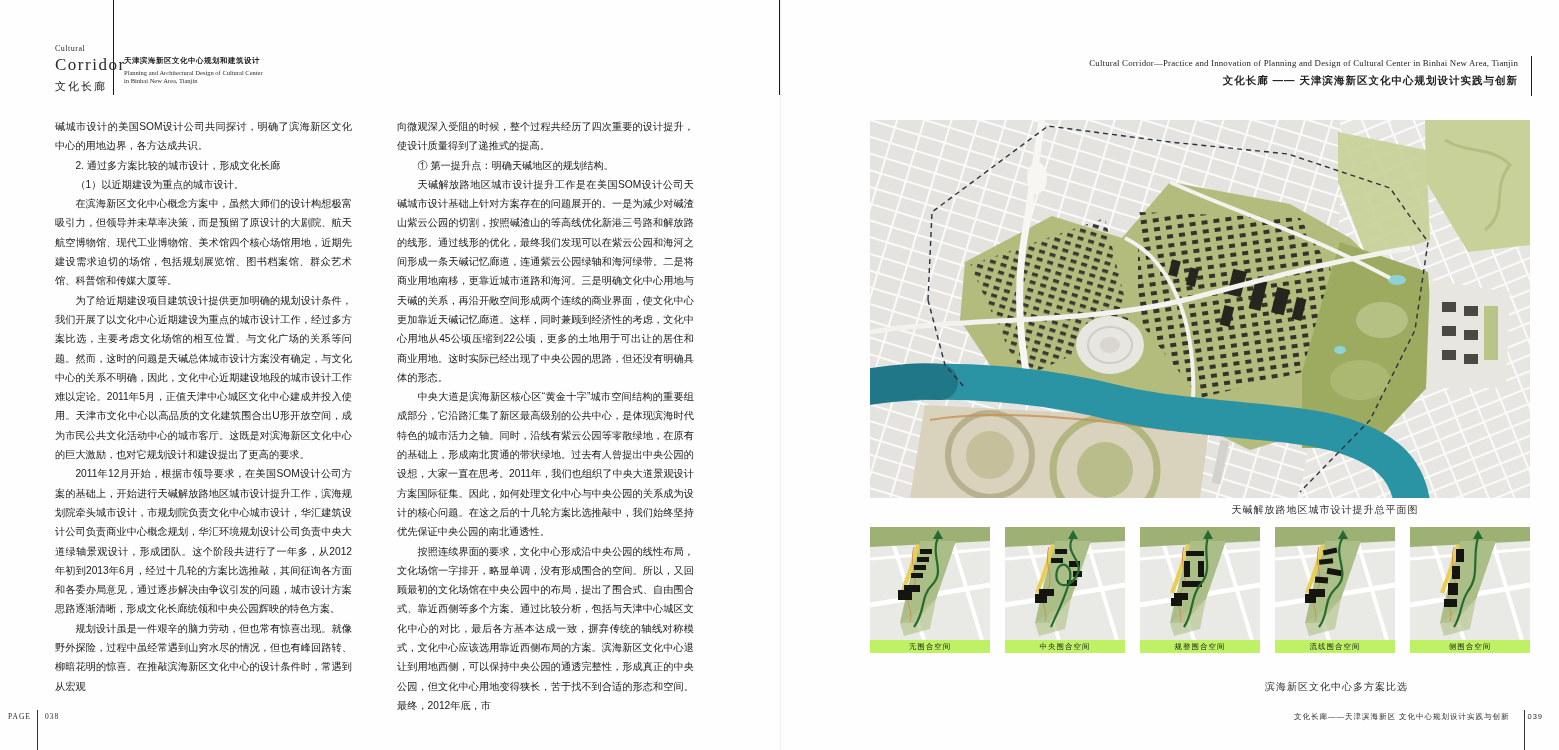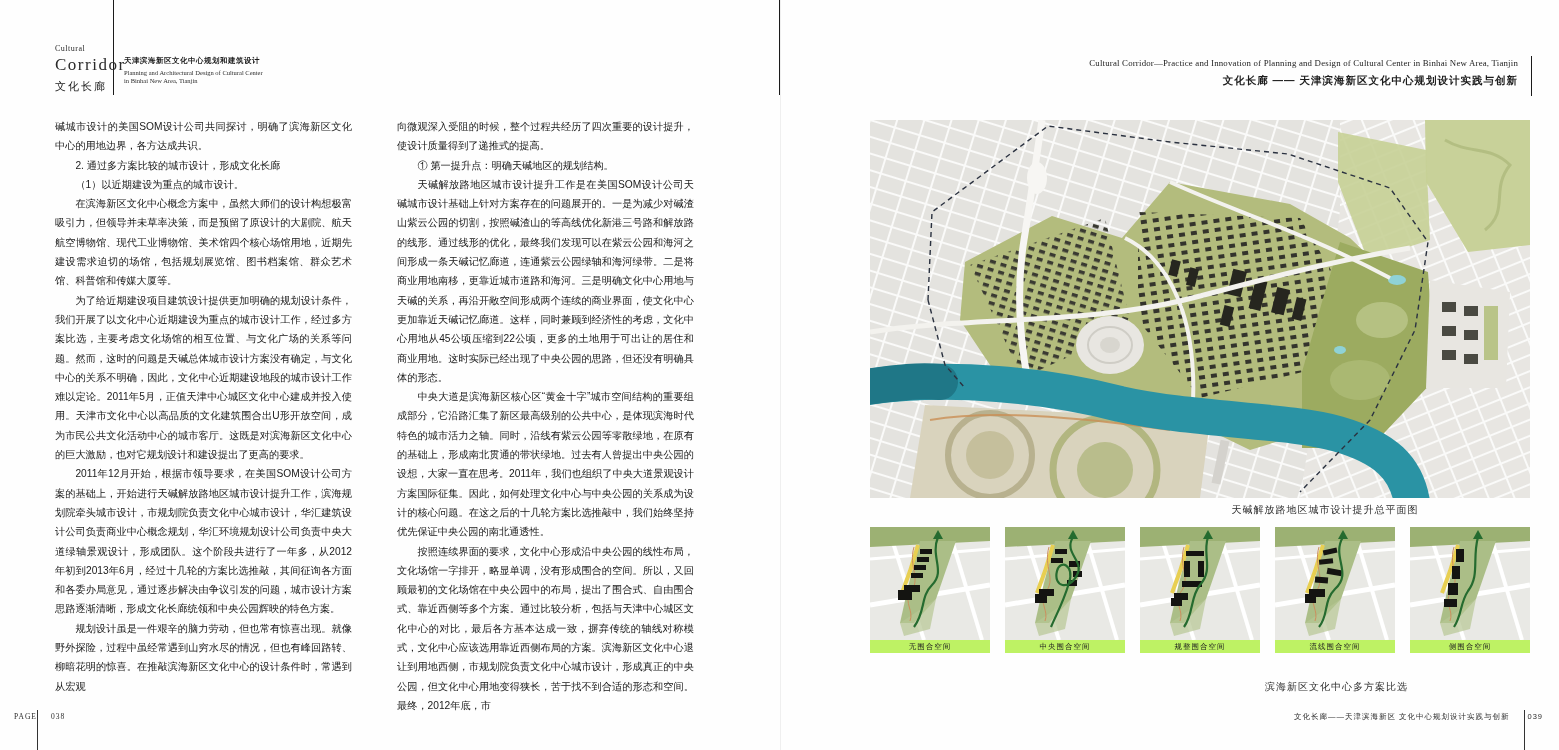--- a/index.html
+++ b/index.html
@@ -43,21 +43,21 @@
 
   #schemes { position:absolute; left:870px; top:527px; display:flex; gap:15px; }
   .scheme-card { width:120px; }
   .scheme-card svg { display:block; background:#e9e9e5; }
   .scheme-label { height:13px; background:#bef264; font-size:7.5px; color:#1f1f1f;
                   text-align:center; line-height:13px; letter-spacing:1px;
                   font-family:"Liberation Sans",sans-serif; }
 
   
   .footer-text { position:absolute; top:712px; font-size:7.5px; letter-spacing:1px; color:#2a2a2a; }
-  #footer-left { left:14px; }
+  #footer-left { left:8px; }
   #footer-left .num { margin-left:14px; }
   #footer-right { right:16px; text-align:right; font-family:"Liberation Sans",sans-serif; }
   #footer-right .num { margin-left:18px; font-family:Liberation Sans, sans-serif; }
   .footer-rule { position:absolute; top:710px; width:1px; height:40px; background:#333; }
 </style>
 </head>
 <body>
 
 <div id="spread">
 
@@ -86,21 +86,21 @@
       <p class="para">在滨海新区文化中心概念方案中，虽然大师们的设计构想极富吸引力，但领导并未草率决策，而是预留了原设计的大剧院、航天航空博物馆、现代工业博物馆、美术馆四个核心场馆用地，近期先建设需求迫切的场馆，包括规划展览馆、图书档案馆、群众艺术馆、科普馆和传媒大厦等。</p>
       <p class="para">为了给近期建设项目建筑设计提供更加明确的规划设计条件，我们开展了以文化中心近期建设为重点的城市设计工作，经过多方案比选，主要考虑文化场馆的相互位置、与文化广场的关系等问题。然而，这时的问题是天碱总体城市设计方案没有确定，与文化中心的关系不明确，因此，文化中心近期建设地段的城市设计工作难以定论。2011年5月，正值天津中心城区文化中心建成并投入使用。天津市文化中心以高品质的文化建筑围合出U形开放空间，成为市民公共文化活动中心的城市客厅。这既是对滨海新区文化中心的巨大激励，也对它规划设计和建设提出了更高的要求。</p>
       <p class="para">2011年12月开始，根据市领导要求，在美国SOM设计公司方案的基础上，开始进行天碱解放路地区城市设计提升工作，滨海规划院牵头城市设计，市规划院负责文化中心城市设计，华汇建筑设计公司负责商业中心概念规划，华汇环境规划设计公司负责中央大道绿轴景观设计，形成团队。这个阶段共进行了一年多，从2012年初到2013年6月，经过十几轮的方案比选推敲，其间征询各方面和各委办局意见，通过逐步解决由争议引发的问题，城市设计方案思路逐渐清晰，形成文化长廊统领和中央公园辉映的特色方案。</p>
       <p class="para">规划设计虽是一件艰辛的脑力劳动，但也常有惊喜出现。就像野外探险，过程中虽经常遇到山穷水尽的情况，但也有峰回路转、柳暗花明的惊喜。在推敲滨海新区文化中心的设计条件时，常遇到从宏观</p>
     </div>
   <div id="col2" class="col">
       <p class="para cont">向微观深入受阻的时候，整个过程共经历了四次重要的设计提升，使设计质量得到了递推式的提高。</p>
       <p class="para">① 第一提升点：明确天碱地区的规划结构。</p>
       <p class="para">天碱解放路地区城市设计提升工作是在美国SOM设计公司天碱城市设计基础上针对方案存在的问题展开的。一是为减少对碱渣山紫云公园的切割，按照碱渣山的等高线优化新港三号路和解放路的线形。通过线形的优化，最终我们发现可以在紫云公园和海河之间形成一条天碱记忆廊道，连通紫云公园绿轴和海河绿带。二是将商业用地南移，更靠近城市道路和海河。三是明确文化中心用地与天碱的关系，再沿开敞空间形成两个连续的商业界面，使文化中心更加靠近天碱记忆廊道。这样，同时兼顾到经济性的考虑，文化中心用地从45公顷压缩到22公顷，更多的土地用于可出让的居住和商业用地。这时实际已经出现了中央公园的思路，但还没有明确具体的形态。</p>
       <p class="para">中央大道是滨海新区核心区“黄金十字”城市空间结构的重要组成部分，它沿路汇集了新区最高级别的公共中心，是体现滨海时代特色的城市活力之轴。同时，沿线有紫云公园等零散绿地，在原有的基础上，形成南北贯通的带状绿地。过去有人曾提出中央公园的设想，大家一直在思考。2011年，我们也组织了中央大道景观设计方案国际征集。因此，如何处理文化中心与中央公园的关系成为设计的核心问题。在这之后的十几轮方案比选推敲中，我们始终坚持优先保证中央公园的南北通透性。</p>
-      <p class="para">按照连续界面的要求，文化中心形成沿中央公园的线性布局，文化场馆一字排开，略显单调，没有形成围合的空间。所以，又回顾最初的文化场馆在中央公园中的布局，提出了围合式、自由围合式、靠近西侧等多个方案。通过比较分析，包括与天津中心城区文化中心的对比，最后各方基本达成一致，摒弃传统的轴线对称模式，文化中心应该选用靠近西侧布局的方案。滨海新区文化中心退让到用地西侧，市规划院负责文化中心城市设计，形成真正的中央公园，但文化中心用地变得狭长，苦于找不到合适的形态和空间。最终，2012年底，市</p>
+      <p class="para">按照连续界面的要求，文化中心形成沿中央公园的线性布局，文化场馆一字排开，略显单调，没有形成围合的空间。所以，又回顾最初的文化场馆在中央公园中的布局，提出了围合式、自由围合式、靠近西侧等多个方案。通过比较分析，包括与天津中心城区文化中心的对比，最后各方基本达成一致，摒弃传统的轴线对称模式，文化中心应该选用靠近西侧布局的方案。滨海新区文化中心退让到用地西侧，可以保持中央公园的通透完整性，形成真正的中央公园，但文化中心用地变得狭长，苦于找不到合适的形态和空间。最终，2012年底，市</p>
     </div>
 
   <div id="rp-header">
     <div class="rph-en">Cultural Corridor—Practice and Innovation of Planning and Design of Cultural Center in Binhai New Area, Tianjin</div>
     <div class="rph-zh">文化长廊 —— 天津滨海新区文化中心规划设计实践与创新</div>
   </div>
 
   <div id="masterplan">
     <svg width="660" height="378" viewBox="0 0 660 378">
       <defs>

